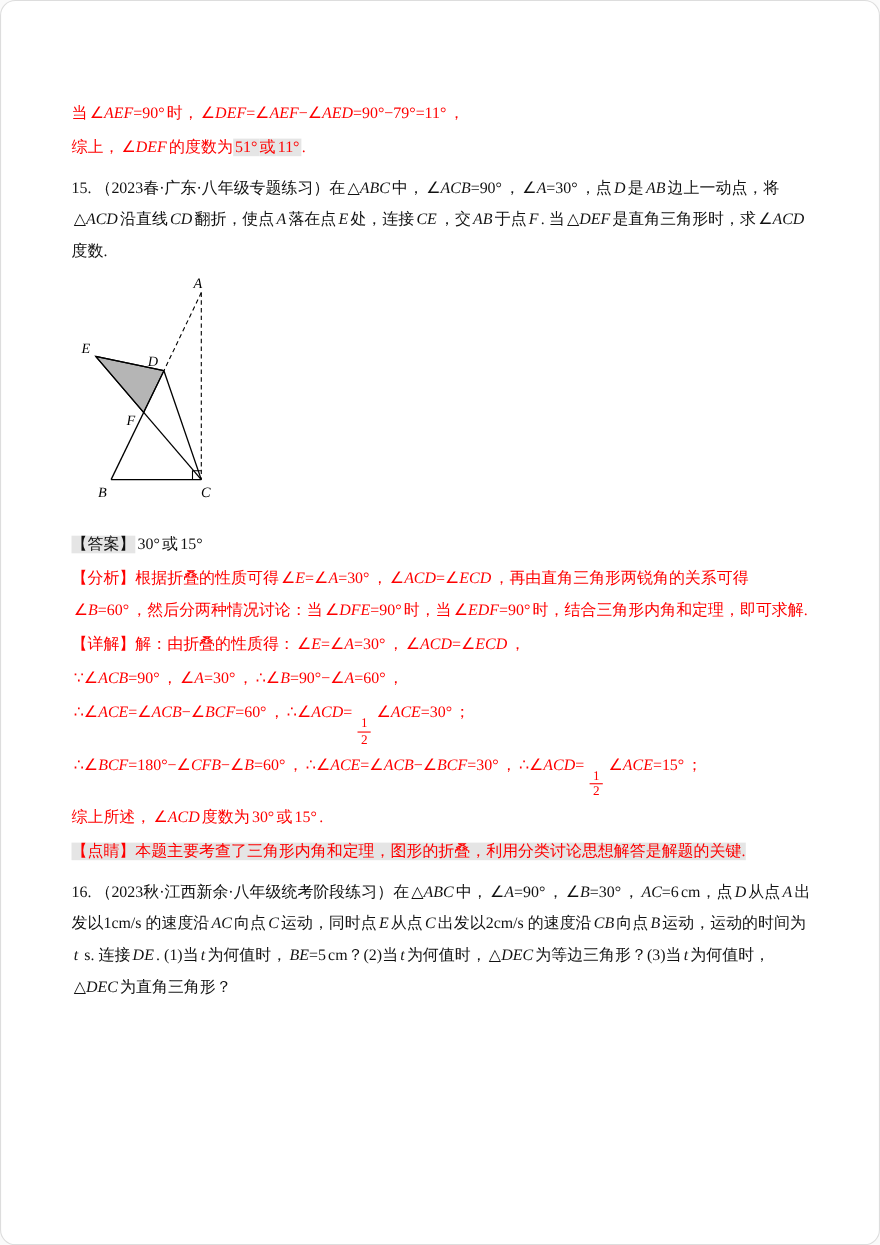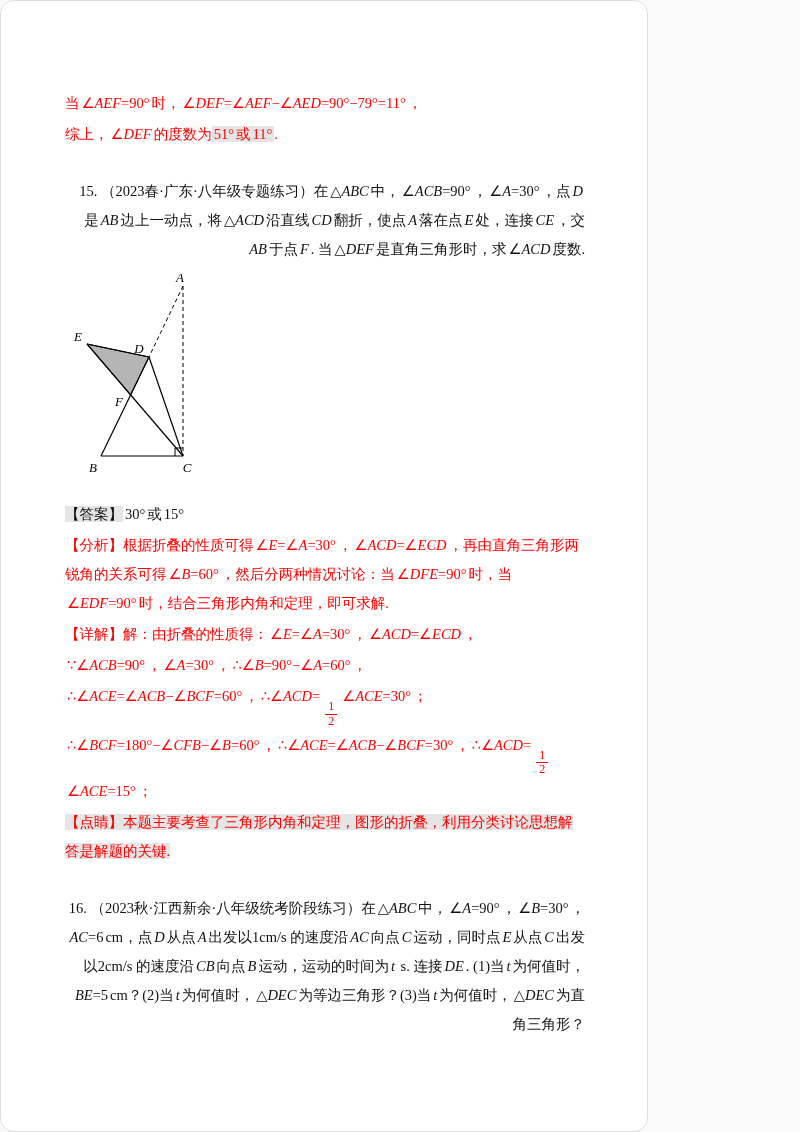--- a/index.html
+++ b/index.html
@@ -1,32 +1,32 @@
 <!DOCTYPE html>
 <html><head>
 <meta charset="utf-8">
 <style>
   html,body{margin:0;padding:0;background:#fafafa;}
   .page{
-    width:648px;
+    width:800px;
     min-height:1132px;
     box-sizing:border-box;
     background:#ffffff;
     border:1px solid #ddd;
     border-radius:14px;
     padding:88px 62px 60px 64px;
     font-family:"Liberation Serif","DejaVu Sans",serif;
     font-size:14.5px;
     line-height:2.0;
     color:#111;
   }
   .para{margin:0 0 2px 0;}
   .para.red{color:#fe0000;}
   .para.black{color:#111;}
-  .mt-md{margin-top:28px;text-align:right;}
+  .mt-md{margin-top:8px;}
   .mt-sm{margin-top:6px;}
   .seg-c{}
   .seg-m{font-family:"Liberation Serif",serif;padding:0 2px;}
   .seg-m i{font-style:italic;}
   .hl{background:#e5e5e5;}
   .frac{
     display:inline-flex;flex-direction:column;align-items:center;
     vertical-align:-9px;line-height:1.15;font-size:12px;margin:0 3px;
     font-family:"Liberation Serif",serif;
   }
@@ -81,17 +81,18 @@
       <div class="para red"><span class="seg-c">【详解】解：由折叠的性质得：</span><span class="seg-m"><span>∠</span><i>E</i><span>=∠</span><i>A</i><span>=30°</span></span><span class="seg-c">，</span><span class="seg-m"><span>∠</span><i>ACD</i><span>=∠</span><i>ECD</i></span><span class="seg-c">，</span></div>
       <div class="para red"><span class="seg-m"><span>∵∠</span><i>ACB</i><span>=90°</span></span><span class="seg-c">，</span><span class="seg-m"><span>∠</span><i>A</i><span>=30°</span></span><span class="seg-c">，</span><span class="seg-m"><span>∴∠</span><i>B</i><span>=90°−∠</span><i>A</i><span>=60°</span></span><span class="seg-c">，</span></div>
       <div class="para red"><span class="seg-m"><span>∴∠</span><i>ACE</i><span>=∠</span><i>ACB</i><span>−∠</span><i>BCF</i><span>=60°</span></span><span class="seg-c">，</span><span class="seg-m"><span>∴∠</span><i>ACD</i><span>=</span></span><span class="frac">
           <span class="num">1</span>
           <span class="den">2</span>
         </span><span class="seg-m"><span>∠</span><i>ACE</i><span>=30°</span></span><span class="seg-c">；</span></div>
       <div class="para red"><span class="seg-m"><span>∴∠</span><i>BCF</i><span>=180°−∠</span><i>CFB</i><span>−∠</span><i>B</i><span>=60°</span></span><span class="seg-c">，</span><span class="seg-m"><span>∴∠</span><i>ACE</i><span>=∠</span><i>ACB</i><span>−∠</span><i>BCF</i><span>=30°</span></span><span class="seg-c">，</span><span class="seg-m"><span>∴∠</span><i>ACD</i><span>=</span></span><span class="frac">
           <span class="num">1</span>
           <span class="den">2</span>
         </span><span class="seg-m"><span>∠</span><i>ACE</i><span>=15°</span></span><span class="seg-c">；</span></div>
+      <div class="para red"><span class="seg-c">综上所述，</span><span class="seg-m"><span>∠</span><i>ACD</i></span><span class="seg-c">度数为</span><span class="seg-m"><span>30°</span></span><span class="seg-c">或</span><span class="seg-m"><span>15°</span></span><span class="seg-c">.</span></div>
       <div class="para red"><span class="seg-c hl">【点睛】本题主要考查了三角形内角和定理，图形的折叠，利用分类讨论思想解答是解题的关键.</span></div>
       <div class="para black mt-md"><span class="seg-c">16. （2023秋·江西新余·八年级统考阶段练习）在</span><span class="seg-m"><span>△</span><i>ABC</i></span><span class="seg-c">中，</span><span class="seg-m"><span>∠</span><i>A</i><span>=90°</span></span><span class="seg-c">，</span><span class="seg-m"><span>∠</span><i>B</i><span>=30°</span></span><span class="seg-c">，</span><span class="seg-m"><i>AC</i><span>=6</span></span><span class="seg-c">cm，点</span><span class="seg-m"><i>D</i></span><span class="seg-c">从点</span><span class="seg-m"><i>A</i></span><span class="seg-c">出发以1cm/s 的速度沿</span><span class="seg-m"><i>AC</i></span><span class="seg-c">向点</span><span class="seg-m"><i>C</i></span><span class="seg-c">运动，同时点</span><span class="seg-m"><i>E</i></span><span class="seg-c">从点</span><span class="seg-m"><i>C</i></span><span class="seg-c">出发以2cm/s 的速度沿</span><span class="seg-m"><i>CB</i></span><span class="seg-c">向点</span><span class="seg-m"><i>B</i></span><span class="seg-c">运动，运动的时间为</span><span class="seg-m"><i>t</i></span><span class="seg-c"> s. 连接</span><span class="seg-m"><i>DE</i></span><span class="seg-c">. (1)当</span><span class="seg-m"><i>t</i></span><span class="seg-c">为何值时，</span><span class="seg-m"><i>BE</i><span>=5</span></span><span class="seg-c">cm？(2)当</span><span class="seg-m"><i>t</i></span><span class="seg-c">为何值时，</span><span class="seg-m"><span>△</span><i>DEC</i></span><span class="seg-c">为等边三角形？(3)当</span><span class="seg-m"><i>t</i></span><span class="seg-c">为何值时，</span><span class="seg-m"><span>△</span><i>DEC</i></span><span class="seg-c">为直角三角形？</span></div>
     </div>
 
 </div>
 
 </body></html>

